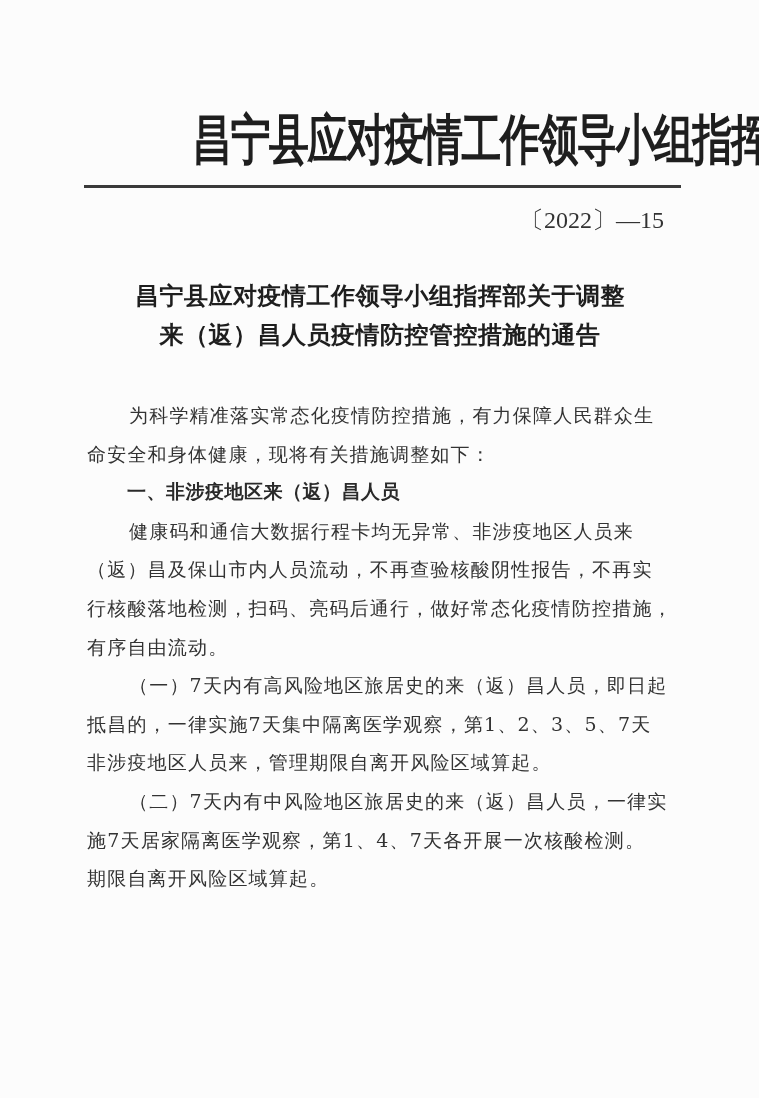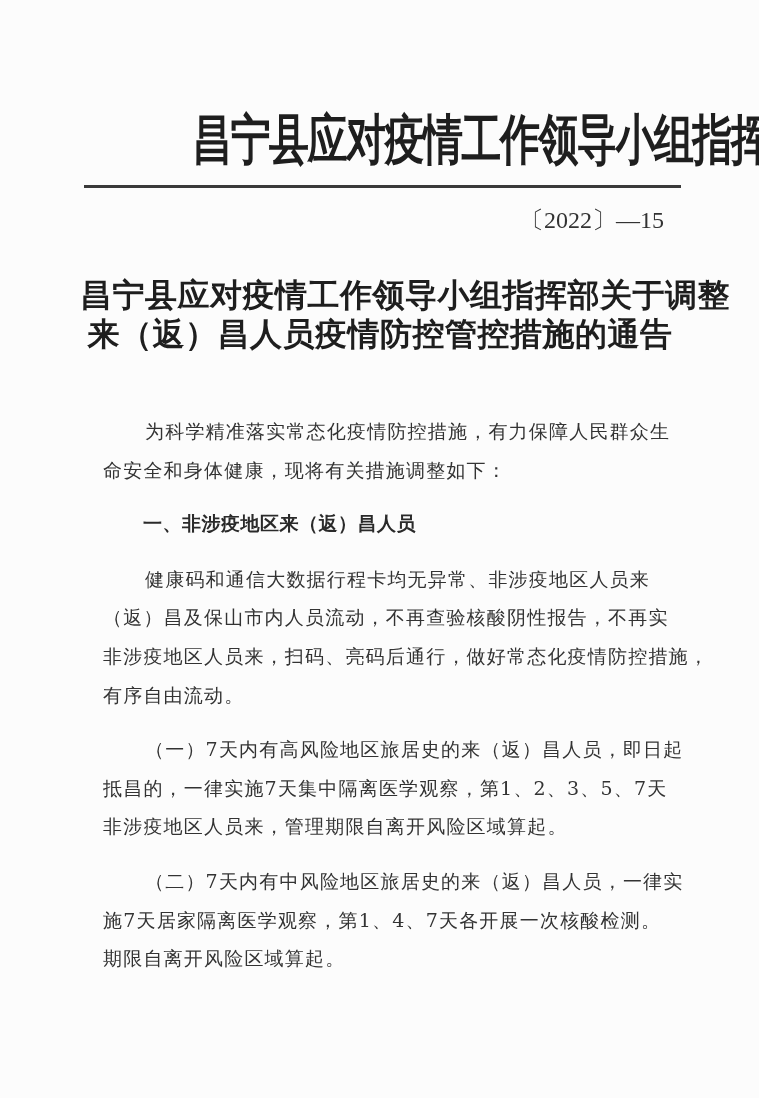--- a/index.html
+++ b/index.html
@@ -62,39 +62,39 @@
       text-align: right;
     }
     .title {
       position: absolute;
       left: 80px;
       top: 276px;
       width: 600px;
       text-align: center;
       font-family: "DejaVu Serif", "Liberation Serif", serif;
       font-weight: bold;
-      font-size: 32px;
+      font-size: 24px;
       line-height: 39px;
       color: #1e1e1e;
       letter-spacing: 0.5px;
     }
     .title div { white-space: nowrap; }
     .body {
       position: absolute;
       left: 87px;
       top: 396px;
       width: 590px;
       font-family: "DejaVu Serif", "Liberation Serif", serif;
       font-size: 19px;
       line-height: 38.6px;
       color: #333;
       letter-spacing: 1.2px;
     }
     .body p {
-      margin: 16px;
+      margin: 0;
       text-indent: 42px;
       text-align: justify;
     }
     .body .line {
       display: block;
       white-space: nowrap;
     }
     .body .heading {
       font-family: Liberation Sans, sans-serif;
       font-weight: bold;
@@ -127,21 +127,21 @@
     <p>
       <span class="line">为科学精准落实常态化疫情防控措施，有力保障人民群众生</span>
       <span class="line" style="text-indent:0">命安全和身体健康，现将有关措施调整如下：</span>
     </p>
 
     <p class="heading">一、非涉疫地区来（返）昌人员</p>
 
     <p>
       <span class="line">健康码和通信大数据行程卡均无异常、非涉疫地区人员来</span>
       <span class="line" style="text-indent:0">（返）昌及保山市内人员流动，不再查验核酸阴性报告，不再实</span>
-      <span class="line" style="text-indent:0">非涉疫地区人员来，扫码、亮码后通行，做好常态化疫情防控措施，</span>
+      <span class="line" style="text-indent:0">行核酸落地检测，扫码、亮码后通行，做好常态化疫情防控措施，</span>
       <span class="line" style="text-indent:0">有序自由流动。</span>
     </p>
 
 
     <p>
       <span class="line">（一）7天内有高风险地区旅居史的来（返）昌人员，即日起</span>
       <span class="line" style="text-indent:0">抵昌的，一律实施7天集中隔离医学观察，第1、2、3、5、7天</span>
       <span class="line" style="text-indent:0">非涉疫地区人员来，管理期限自离开风险区域算起。</span>
     </p>
 

